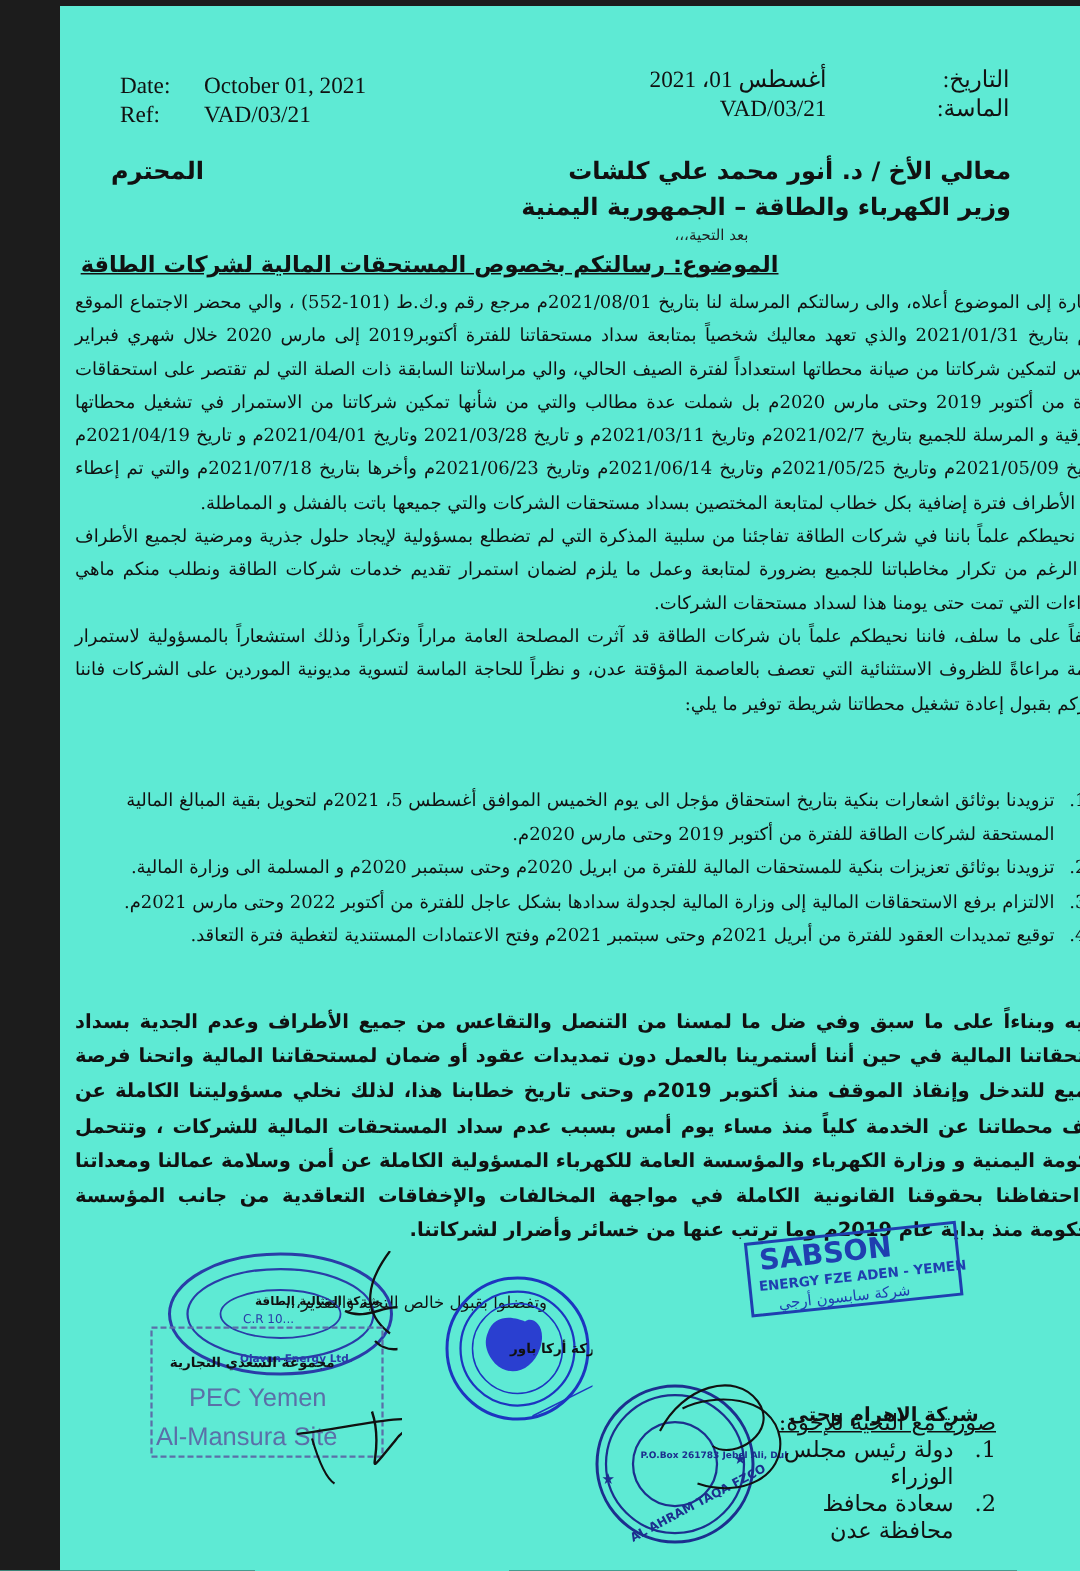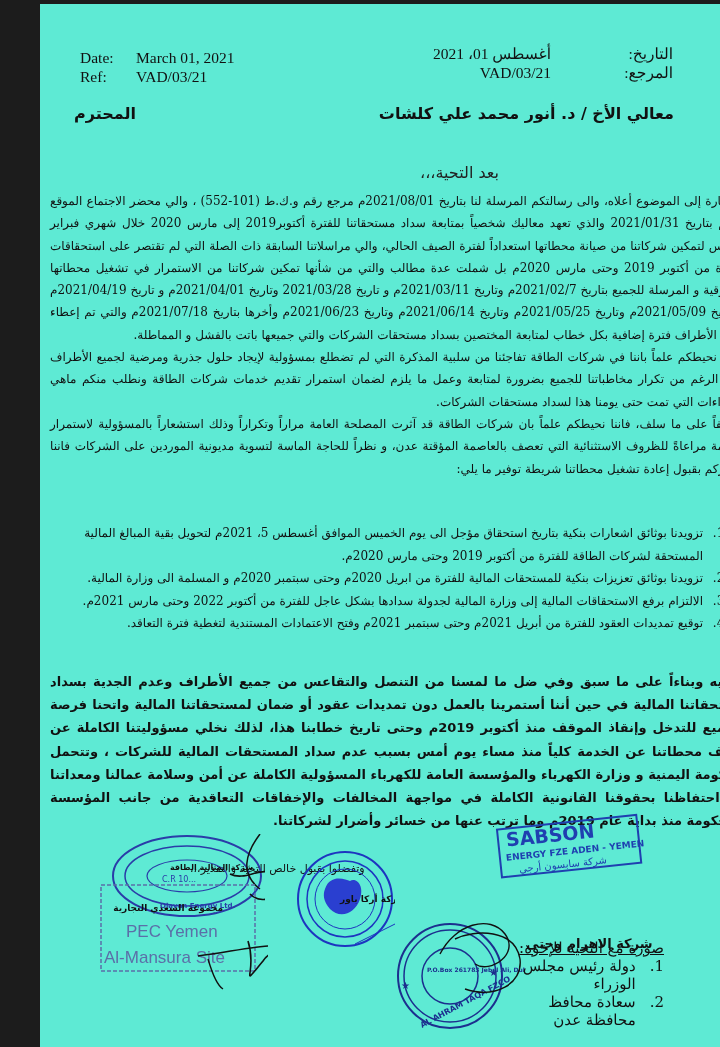--- a/index.html
+++ b/index.html
@@ -33,22 +33,22 @@
   .ar-head .val { text-align: right; }
   .rtl { direction: rtl; text-align: right; }
   .addressee {
     position: absolute; right: 75px; top: 98px; width: 600px;
     font-family: "DejaVu Sans", sans-serif; font-weight: bold; font-size: 16px; color: #111;
   }
   .addressee .name-line { display: flex; justify-content: space-between; line-height: 24px; }
   .addressee .minister { margin-right: 0; padding-right: 0; line-height: 24px; }
   .addressee .minister span { display: inline-block; margin-right: 0; }
   .greeting {
-    position: absolute; right: 250px; top: 159px;
-    font-family: "DejaVu Sans", sans-serif; font-size: 16px; color: #222; direction: rtl;
+    position: absolute; right: 250px; top: 148px;
+    font-family: "DejaVu Sans", sans-serif; font-size: 10px; color: #222; direction: rtl;
   }
   .subject {
     position: absolute; right: 230px; top: 163px;
     font-family: "DejaVu Sans", sans-serif; font-weight: bold; font-size: 15px;
     text-decoration: underline; color: #111; direction: rtl;
   }
   .body-text {
     position: absolute; left: 10px; top: 186px; width: 695px;
     font-family: "DejaVu Serif", serif; font-size: 12px; line-height: 22.3px;
     color: #111; direction: rtl; text-align: justify;
@@ -84,46 +84,48 @@
   }
 </style>
 </head>
 <body>
 
 <div class="page">
 
   <div class="en-head">
     <div class="row">
         <span class="lbl">Date:</span>
-        <span>March 01, 2021</span>
+        <span>October 01, 2021</span>
       </div>
     <div class="row">
         <span class="lbl">Ref:</span>
         <span>VAD/03/21</span>
       </div>
   </div>
 
   <div class="ar-head">
     <div class="row">
         <span class="lbl">التاريخ:</span>
         <span class="val">أغسطس 01، 2021</span>
       </div>
     <div class="row">
-        <span class="lbl">المرجع:</span>
+        <span class="lbl">الماسة:</span>
         <span class="val" style="direction:ltr;">VAD/03/21</span>
       </div>
   </div>
 
   <div class="addressee rtl">
     <div class="name-line">
       <span>معالي الأخ / د. أنور محمد علي كلشات</span>
       <span>المحترم</span>
     </div>
+    <div class="minister"><span>وزير الكهرباء والطاقة – الجمهورية اليمنية</span></div>
   </div>
   <div class="greeting">بعد التحية،،،</div>
+  <div class="subject">الموضوع: رسالتكم بخصوص المستحقات المالية لشركات الطاقة</div>
 
   <div class="body-text">
     <p>بالإشارة إلى الموضوع أعلاه، والى رسالتكم المرسلة لنا بتاريخ 2021/08/01م مرجع رقم و.ك.ط (101-552) ، والي محضر الاجتماع الموقع معكم بتاريخ 2021/01/31 والذي تعهد معاليك شخصياً بمتابعة سداد مستحقاتنا للفترة أكتوبر2019 إلى مارس 2020 خلال شهري فبراير ومارس لتمكين شركاتنا من صيانة محطاتها استعداداً لفترة الصيف الحالي، والي مراسلاتنا السابقة ذات الصلة التي لم تقتصر على استحقاقات الفترة من أكتوبر 2019 وحتى مارس 2020م بل شملت عدة مطالب والتي من شأنها تمكين شركاتنا من الاستمرار في تشغيل محطاتها بموثوقية و المرسلة للجميع بتاريخ 2021/02/7م وتاريخ 2021/03/11م و تاريخ 2021/03/28 وتاريخ 2021/04/01م و تاريخ 2021/04/19م و تاريخ 2021/05/09م وتاريخ 2021/05/25م وتاريخ 2021/06/14م وتاريخ 2021/06/23م وأخرها بتاريخ 2021/07/18م والتي تم إعطاء جميع الأطراف فترة إضافية بكل خطاب لمتابعة المختصين بسداد مستحقات الشركات والتي جميعها باتت بالفشل و المماطلة.</p>
     <p>لذلك نحيطكم علماً باننا في شركات الطاقة تفاجئنا من سلبية المذكرة التي لم تضطلع بمسؤولية لإيجاد حلول جذرية ومرضية لجميع الأطراف على الرغم من تكرار مخاطباتنا للجميع بضرورة لمتابعة وعمل ما يلزم لضمان استمرار تقديم خدمات شركات الطاقة ونطلب منكم ماهي الإجراءات التي تمت حتى يومنا هذا لسداد مستحقات الشركات.</p>
     <p>وعطفاً على ما سلف، فاننا نحيطكم علماً بان شركات الطاقة قد آثرت المصلحة العامة مراراً وتكراراً وذلك استشعاراً بالمسؤولية لاستمرار الخدمة مراعاةً للظروف الاستثنائية التي تعصف بالعاصمة المؤقتة عدن، و نظراً للحاجة الماسة لتسوية مديونية الموردين على الشركات فاننا نشعركم بقبول إعادة تشغيل محطاتنا شريطة توفير ما يلي:</p>
   </div>
 
   <div class="list">
     <ol>
       <li>تزويدنا بوثائق اشعارات بنكية بتاريخ استحقاق مؤجل الى يوم الخميس الموافق أغسطس 5، 2021م لتحويل بقية المبالغ المالية المستحقة لشركات الطاقة للفترة من أكتوبر 2019 وحتى مارس 2020م.</li>

